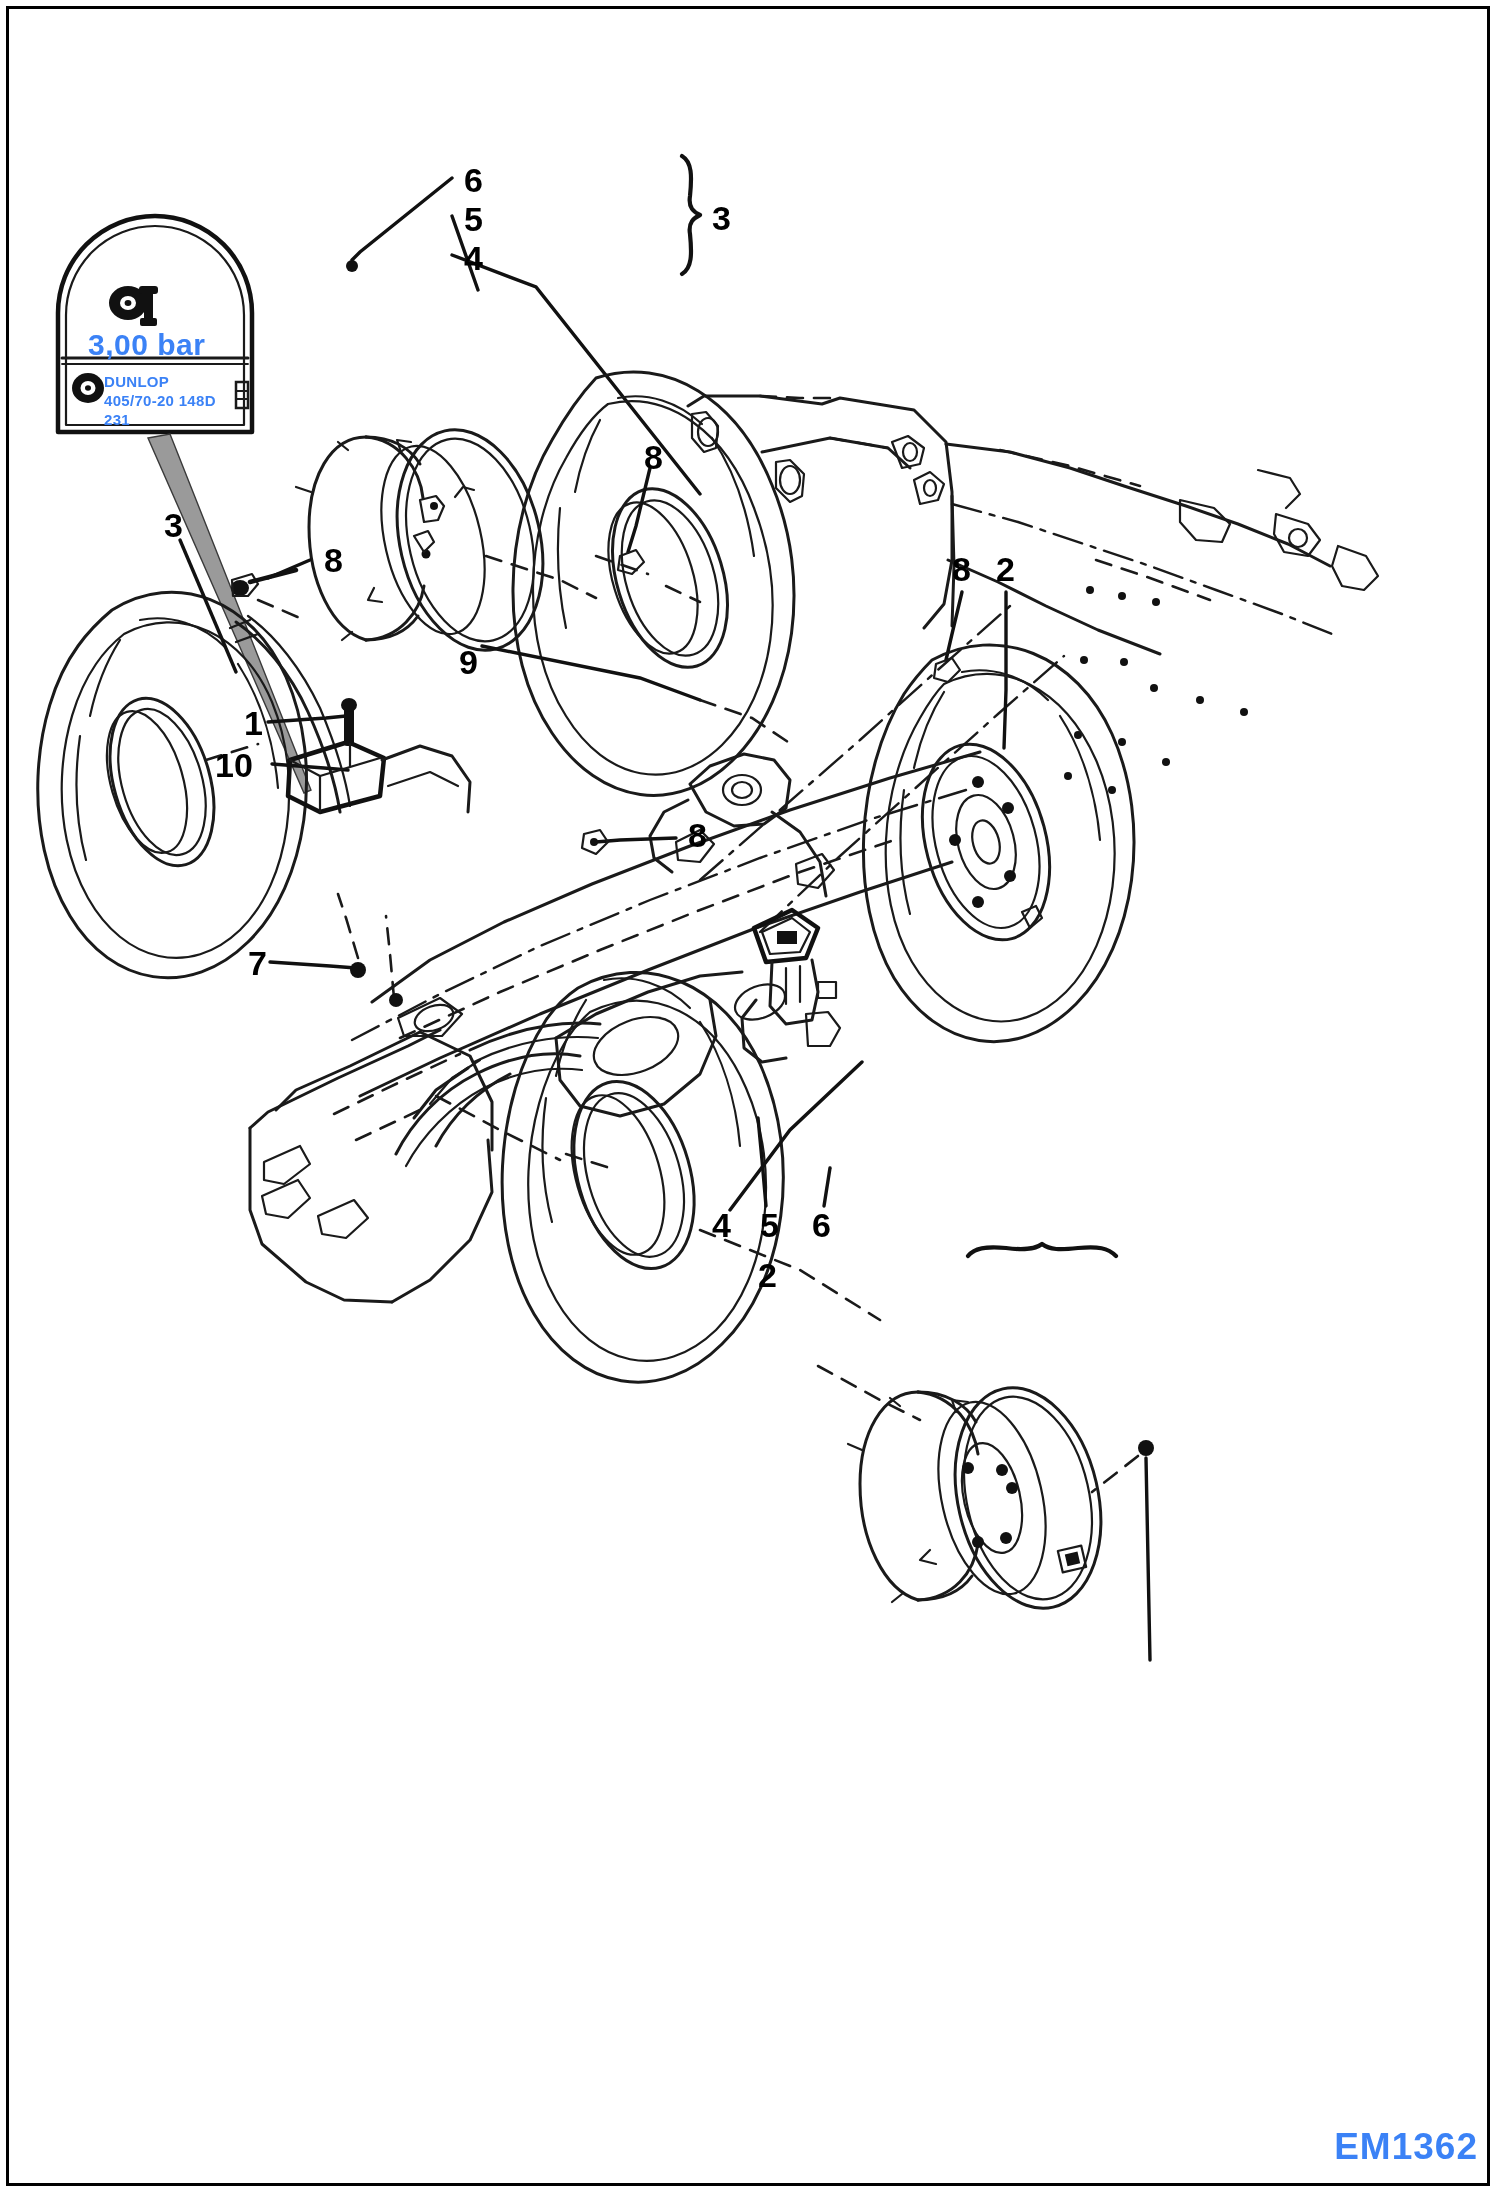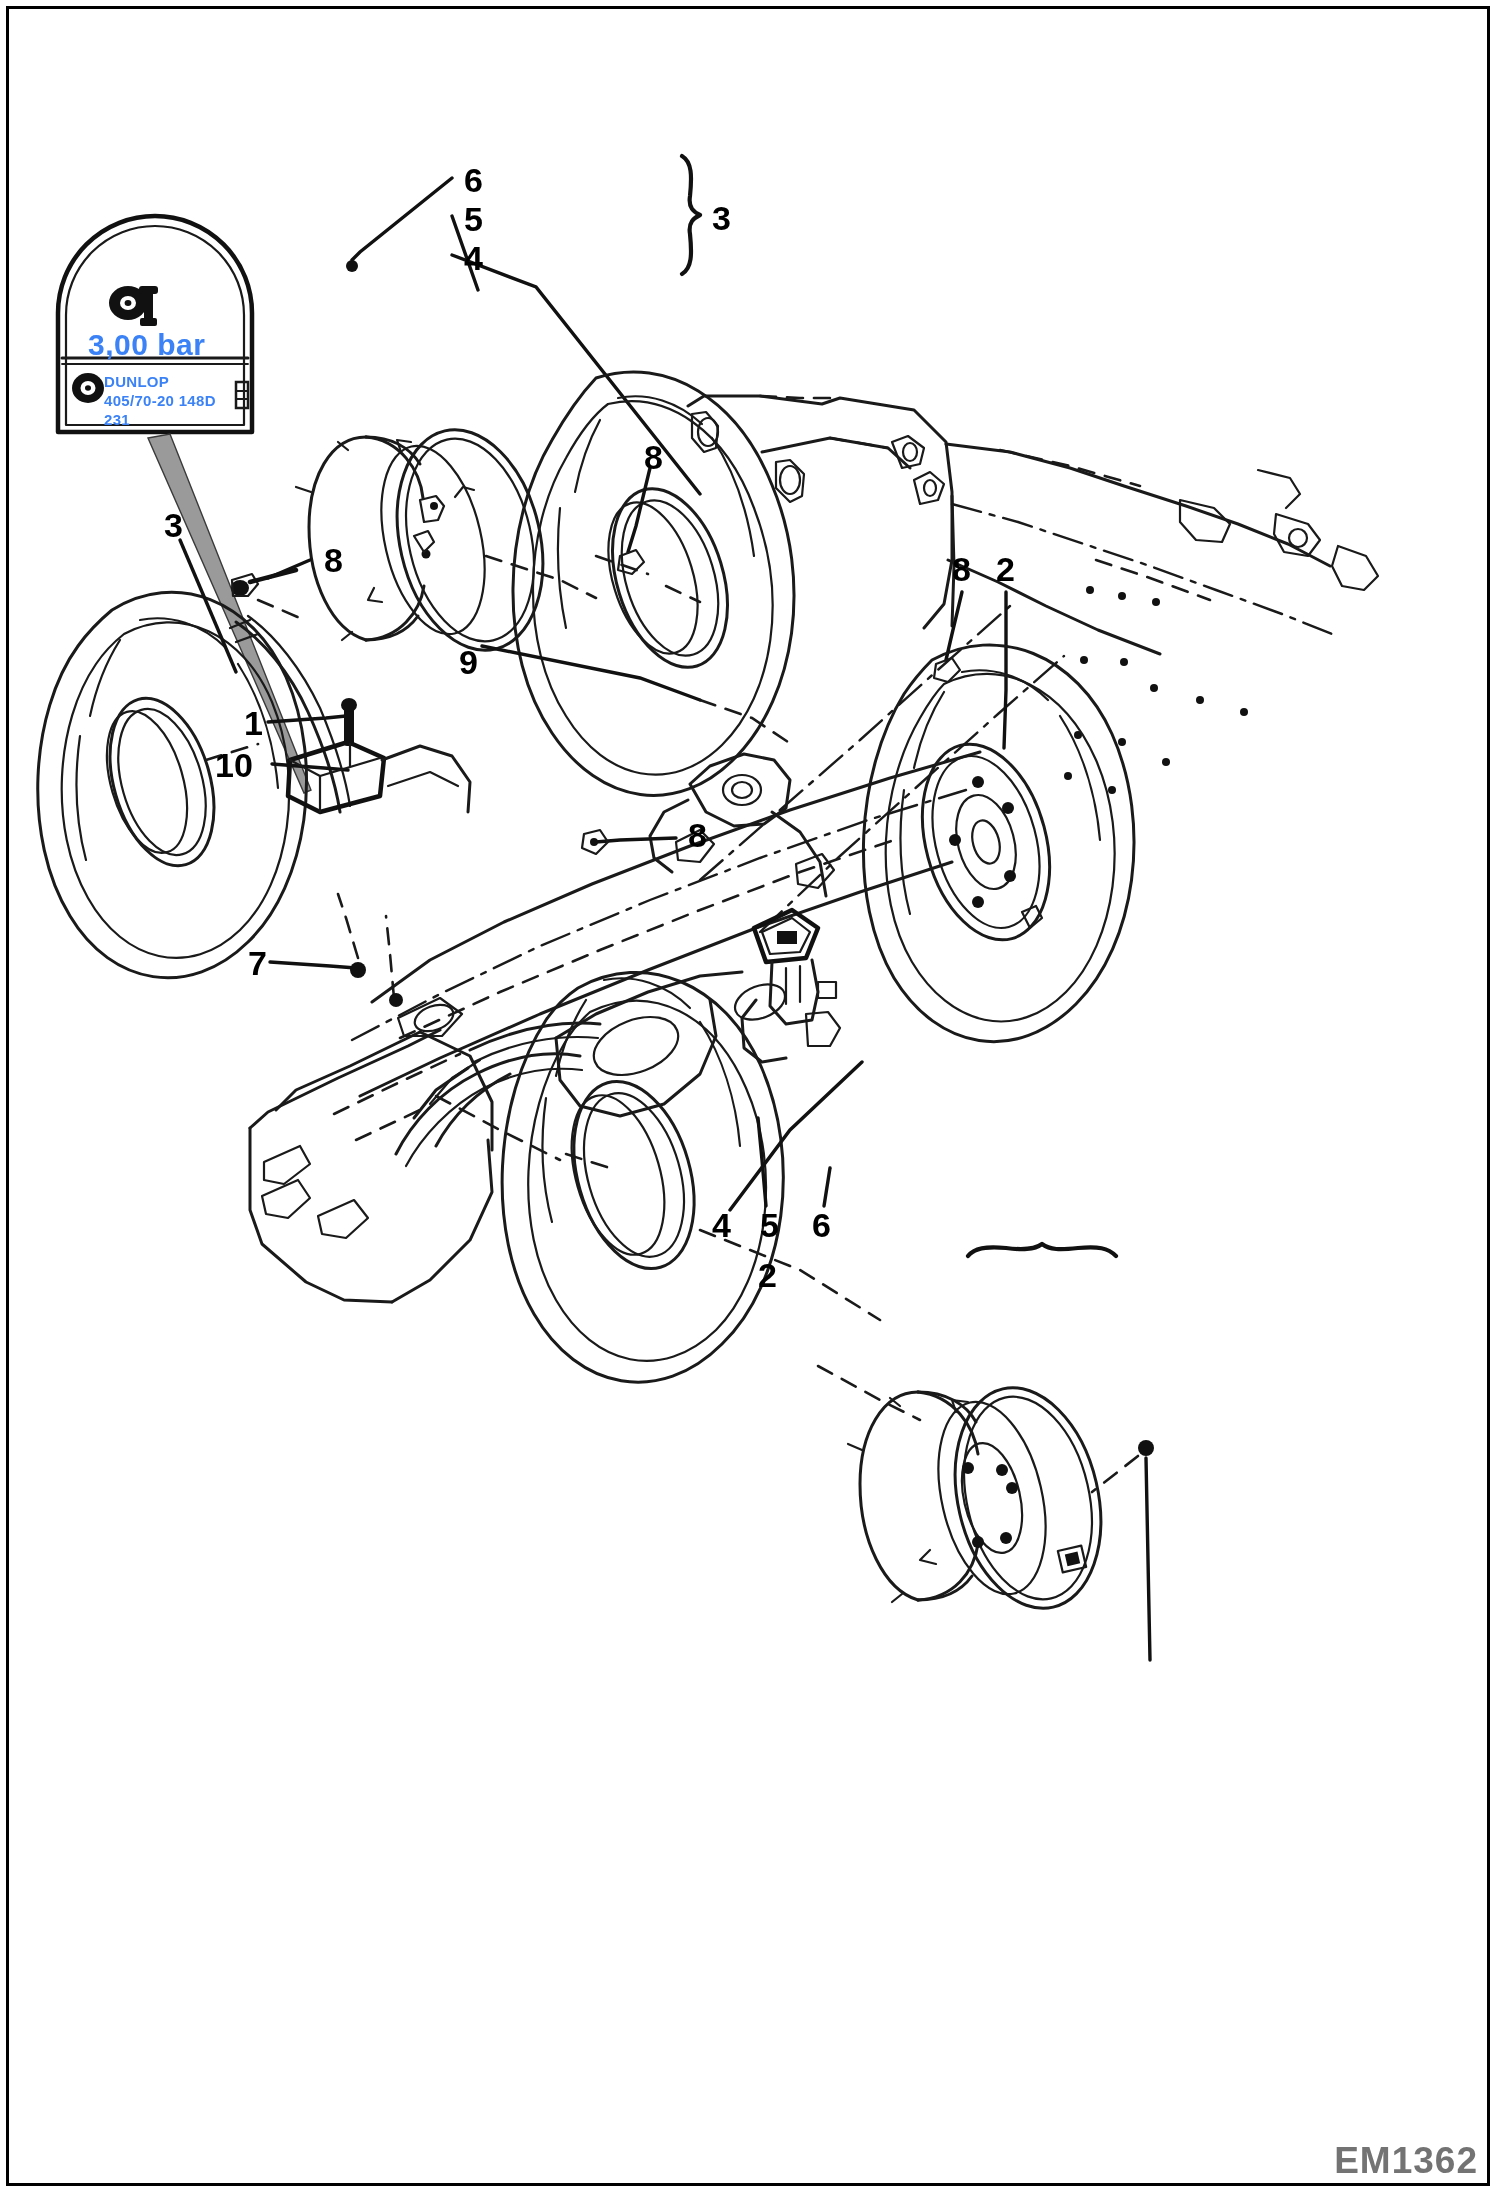--- a/index.html
+++ b/index.html
@@ -52,25 +52,25 @@
     font-size: 30px;
     letter-spacing: 0.5px;
   }
   .label-small {
     font-size: 15px;
     letter-spacing: 0.3px;
   }
   #em-code {
     position: absolute;
     right: 20px;
-    bottom: 12px;
+    bottom: 26px;
     font-family: "Liberation Sans", sans-serif;
     font-weight: bold;
     font-size: 37px;
-    color: #737373;
+    color: #3b82f6;
     letter-spacing: 1px;
   }
 </style>
 </head>
 <body>
 
 <div id="page">
 
   <div id="frame-border"></div>
 

